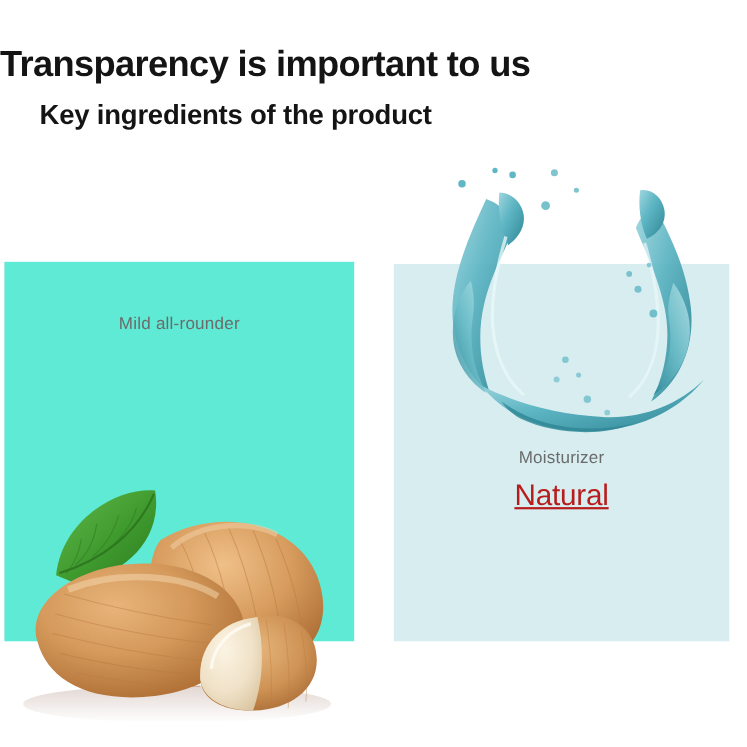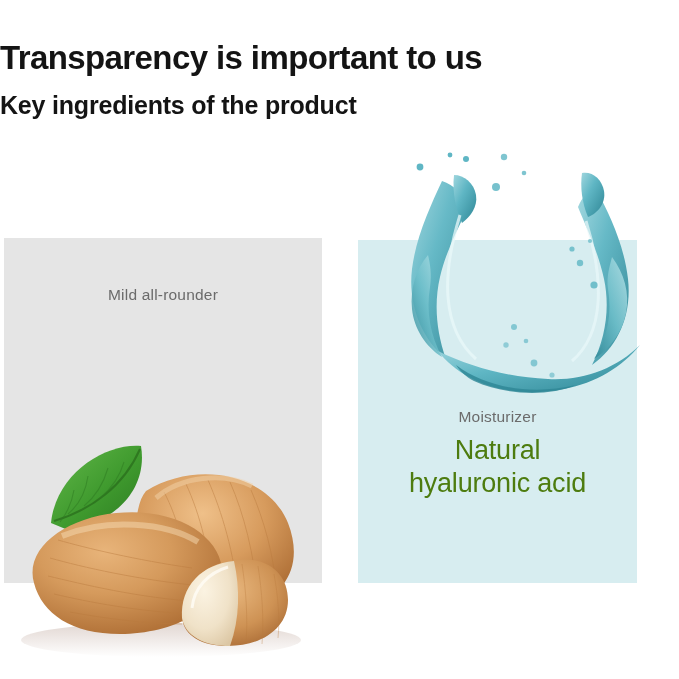--- a/index.html
+++ b/index.html
@@ -34,47 +34,48 @@
   }
   .subtitle {
     margin: 0;
     padding-top: 14px;
     font-size: 25px;
     font-weight: 700;
     letter-spacing: -0.2px;
     color: #141414;
     line-height: 1.15;
     white-space: nowrap;
+    padding-left: 36px;
   }
 
   
   .panels {
     position: absolute;
     top: 0; left: 0;
     width: 679px;
     height: 679px;
   }
 
   .panel {
     position: absolute;
     overflow: visible;
   }
 
   .panel-almond {
     left: 4px;
     top: 238px;
     width: 318px;
     height: 345px;
-    background: #e5e5e5;
+    background: #5eead4;
   }
 
   .panel-hyaluronic {
     left: 358px;
     top: 240px;
-    width: 279px;
+    width: 305px;
     height: 343px;
     background: #D7EDF0;
   }
 
   
   .panel-text {
     position: absolute;
     width: 100%;
     text-align: center;
     z-index: 6;
@@ -93,21 +94,21 @@
   }
   .ingredient-name {
     margin: 0;
     padding-top: 7px;
     font-size: 27px;
     font-weight: 400;
     line-height: 1.22;
     letter-spacing: -0.2px;
   }
   .panel-almond .ingredient-name { color: #A0604B; }
-  .panel-hyaluronic .ingredient-name { color: #4d7c0f; }
+  .panel-hyaluronic .ingredient-name { color: #b91c1c; text-decoration: underline; }
 
   
   .almond-art {
     position: absolute;
     left: -8px;
     top: 180px;
     width: 340px;
     height: 250px;
     z-index: 4;
   }
@@ -278,17 +279,16 @@
         <circle cx="138" cy="200" r="2.7" opacity="0.6"></circle>
         <circle cx="226" cy="140" r="3.6" opacity="0.85"></circle>
         <circle cx="166" cy="218" r="3.4" opacity="0.7"></circle>
         <circle cx="184" cy="230" r="2.6" opacity="0.6"></circle>
       </g>
     </svg>
 
     <div class="panel-text">
       <p class="eyebrow">Moisturizer</p>
       <p class="ingredient-name">Natural</p>
-      <p class="ingredient-name" style="padding-top:0;">hyaluronic acid</p>
     </div>
   </div>
 
 </div>
 
 </body></html>

